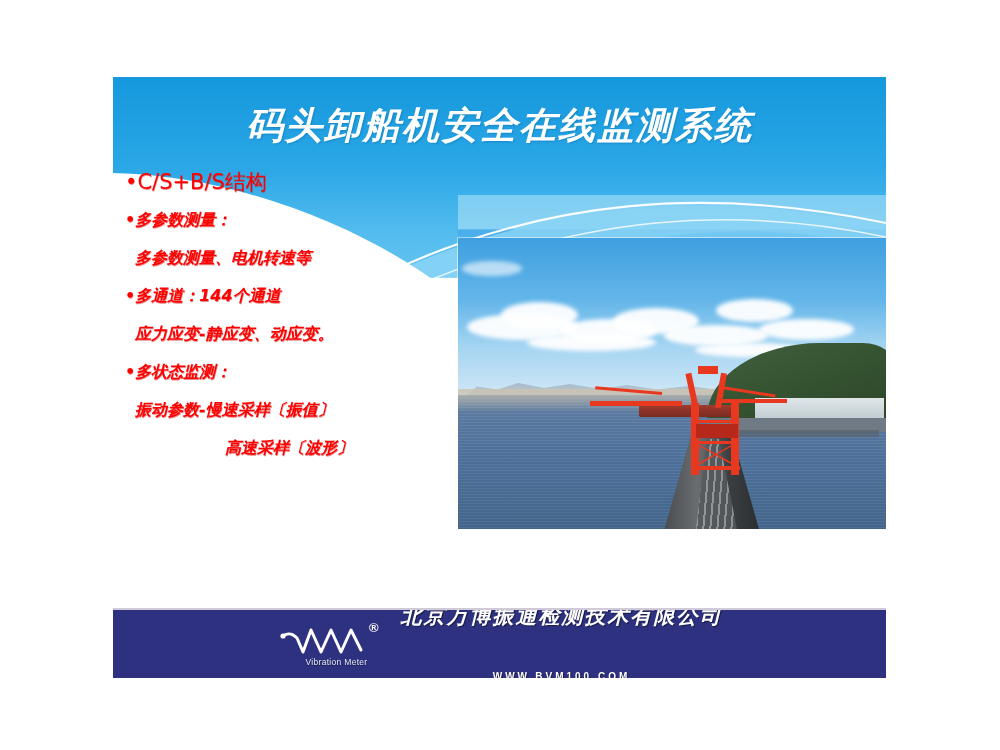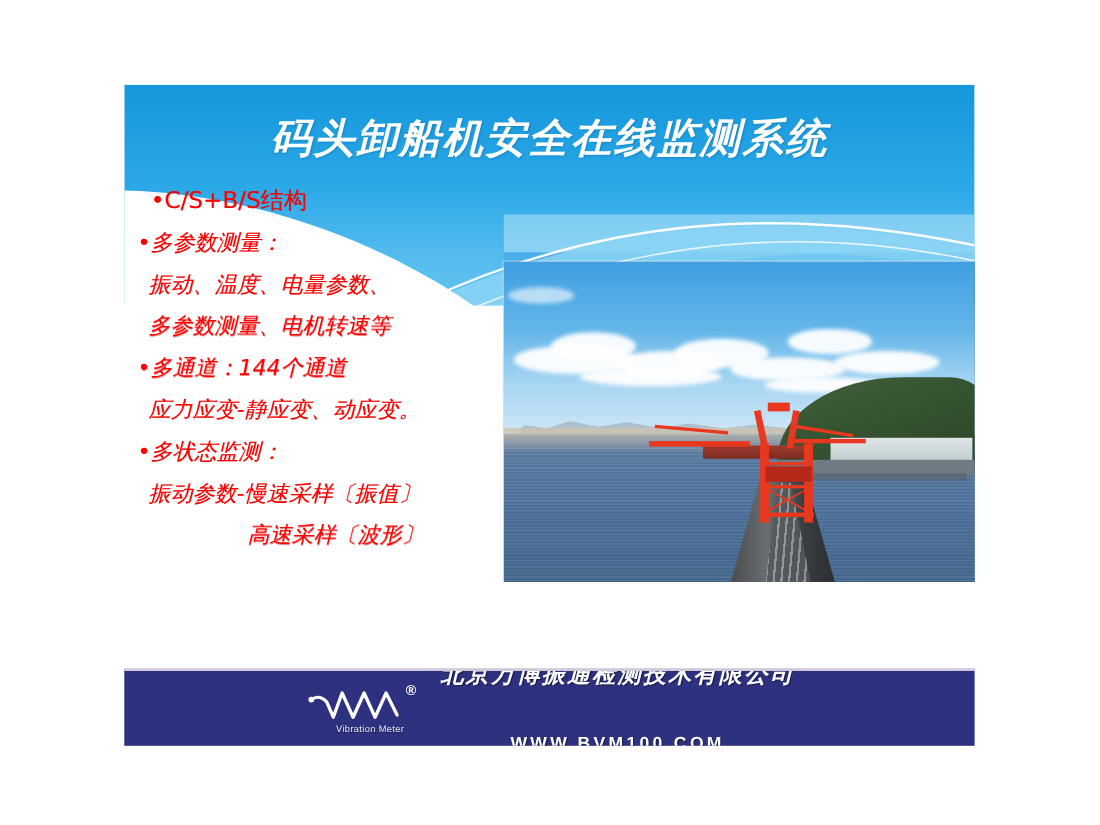--- a/index.html
+++ b/index.html
@@ -88,33 +88,32 @@
   
   #body-text {
     position: absolute;
     left: 12px;
     top: 86px;
     width: 360px;
     color: #ff0000;
   }
   .line {
     font-family: "DejaVu Sans", sans-serif;
-    font-weight: normal;
+    font-weight: bold;
     font-style: italic;
-    font-size: 20px;
+    font-size: 16px;
     line-height: 38px;
     white-space: nowrap;
     color: #ff0000;
     text-shadow: 0.5px 0.5px 0 rgba(200,0,0,0.45);
   }
   .line.first {
     font-weight: normal;
     font-style: normal;
     font-size: 21px;
-    margin-left: 12px;
   }
   .line.indent {
     padding-left: 10px;
   }
   .line.indent2 {
     padding-left: 100px;
   }
 
   
   #photo {
@@ -295,21 +294,21 @@
     font-style: italic;
     font-size: 21px;
     letter-spacing: 2px;
     text-shadow: 1px 1px 1px rgba(0,0,0,.45);
   }
   #company-url {
     margin-top: 5px;
     color: #ffffff;
     font-family: "Liberation Sans", sans-serif;
     font-weight: bold;
-    font-size: 16px;
+    font-size: 10px;
     letter-spacing: 3px;
     text-shadow: 1px 1px 1px rgba(0,0,0,.45);
     text-decoration: underline;
   }
 </style>
 </head>
 <body>
 
 <div id="slide">
 
@@ -328,21 +327,20 @@
     <path d="M -10 96 C 120 96 250 150 330 210 L -10 210 Z" fill="#ffffff"></path>
   </svg>
 
   <div class="bg-white-bottom"></div>
 
   <div id="title">码头卸船机安全在线监测系统</div>
 
   <div id="body-text">
     <div class="line first">•C/S+B/S结构</div>
     <div class="line">•多参数测量：</div>
-    <div class="line indent">振动、温度、电量参数、</div>
     <div class="line indent">多参数测量、电机转速等</div>
     <div class="line">•多通道：144个通道</div>
     <div class="line indent">应力应变-静应变、动应变。</div>
     <div class="line">•多状态监测：</div>
     <div class="line indent">振动参数-慢速采样〔振值〕</div>
     <div class="line indent2">高速采样〔波形〕</div>
   </div>
 
   <div id="photo">
     <div class="ph-sky"></div>

